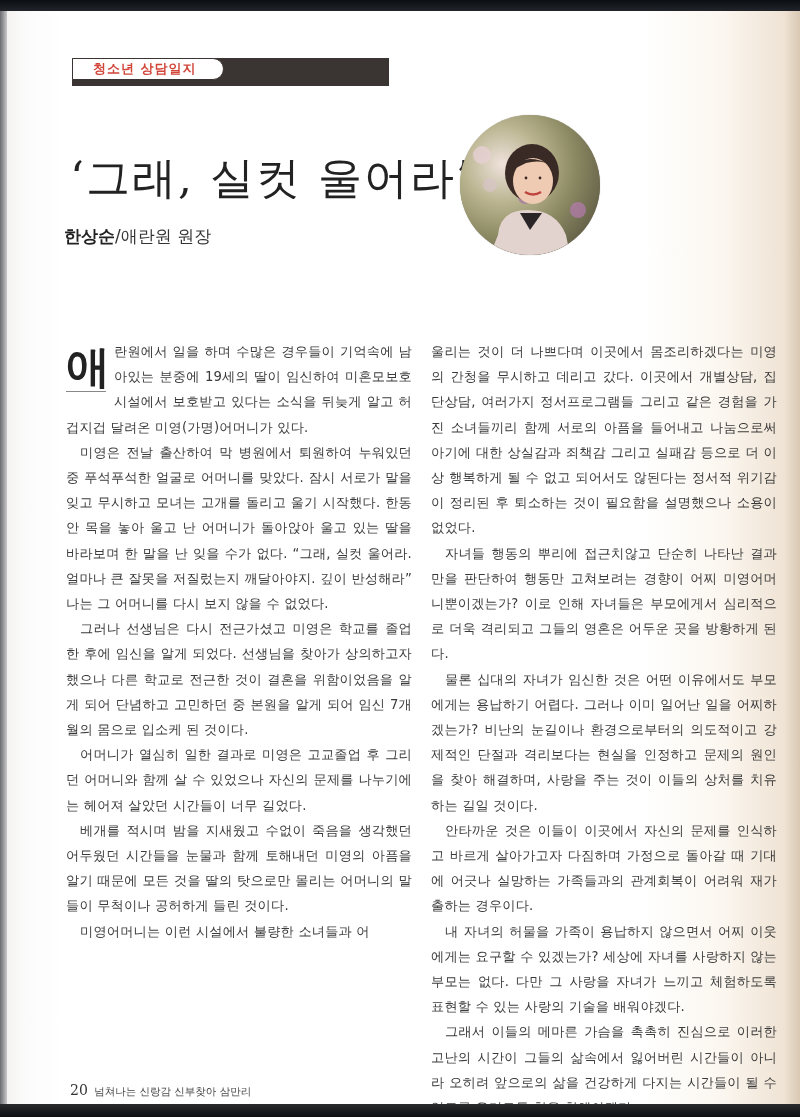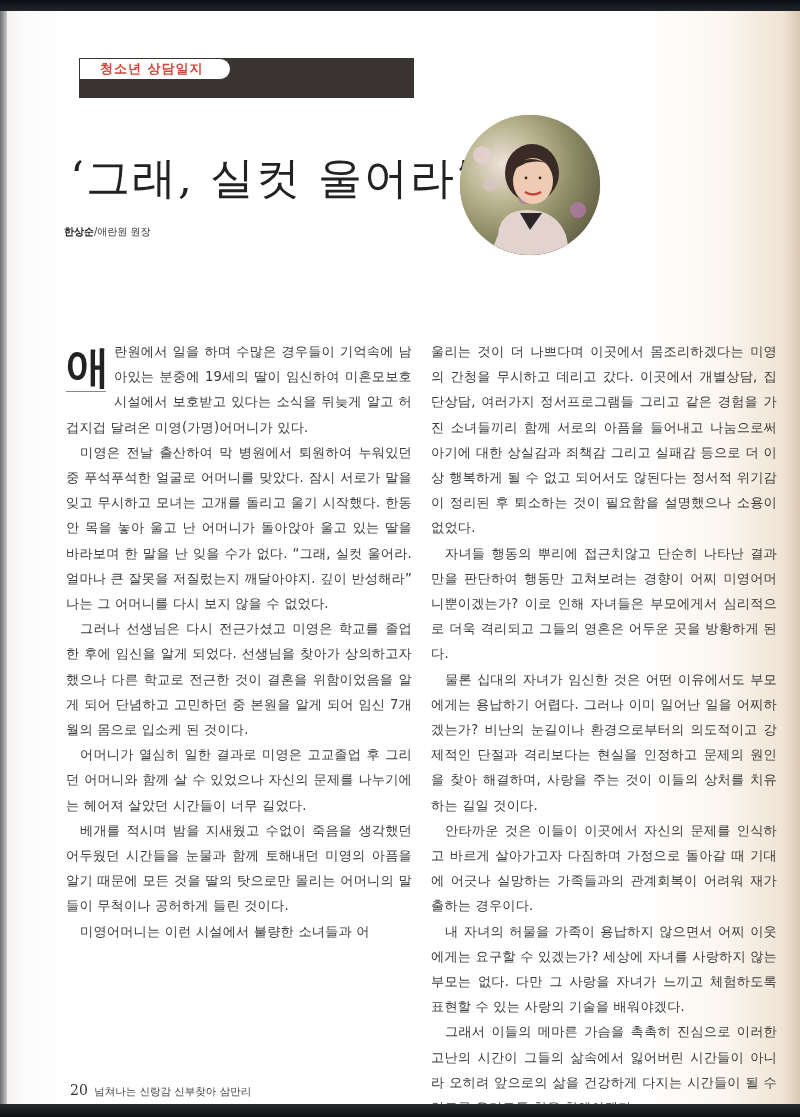--- a/index.html
+++ b/index.html
@@ -18,42 +18,41 @@
   }
   .top-strip {
     position: absolute; left: 0; top: 0; width: 800px; height: 12px;
     background: linear-gradient(to bottom, #0b0e12, #23272d);
   }
   .bottom-strip {
     position: absolute; left: 0; top: 1104px; width: 800px; height: 13px;
     background: linear-gradient(to bottom, #2a2b2d, #0e0f11);
   }
   .section-bar {
-    position: absolute; left: 75px; top: 47px; width: 317px; height: 40px;
+    position: absolute; left: 68px; top: 47px; width: 317px; height: 28px;
     background: #3a3432;
-    padding-left: 18px;
   }
   .section-label-box {
     position: absolute; left: 0; top: 0; width: 150px; height: 20px;
     background: #ffffff; border: 1px solid #3a3432;
     border-radius: 0 11px 11px 0;
     display: flex; align-items: center;
   }
   .section-label {
     margin-left: 20px; font-size: 13px; font-weight: bold; color: #d2463a;
     letter-spacing: 1px;
   }
   .title {
     position: absolute; left: 66px; top: 138px;
     font-family: "DejaVu Serif", "Liberation Serif", serif;
     font-size: 44px; color: #222; letter-spacing: 2px; font-weight: normal;
     margin: 0;
   }
   .byline {
-    position: absolute; left: 60px; top: 214px; font-size: 10px; color: #333;
+    position: absolute; left: 60px; top: 214px; font-size: 17px; color: #333;
   }
   .byline .name { font-weight: bold; color: #222; }
   .portrait {
     position: absolute; left: 456px; top: 104px; width: 140px; height: 140px;
     border-radius: 50%; overflow: hidden;
     background: radial-gradient(circle at 30% 30%, #e8d9cf 0%, #a9a886 35%, #8a7d66 60%, #6e6a4e 100%);
     box-shadow: 0 0 1px #999;
   }
   .column {
     position: absolute; top: 328px; width: 346px;

